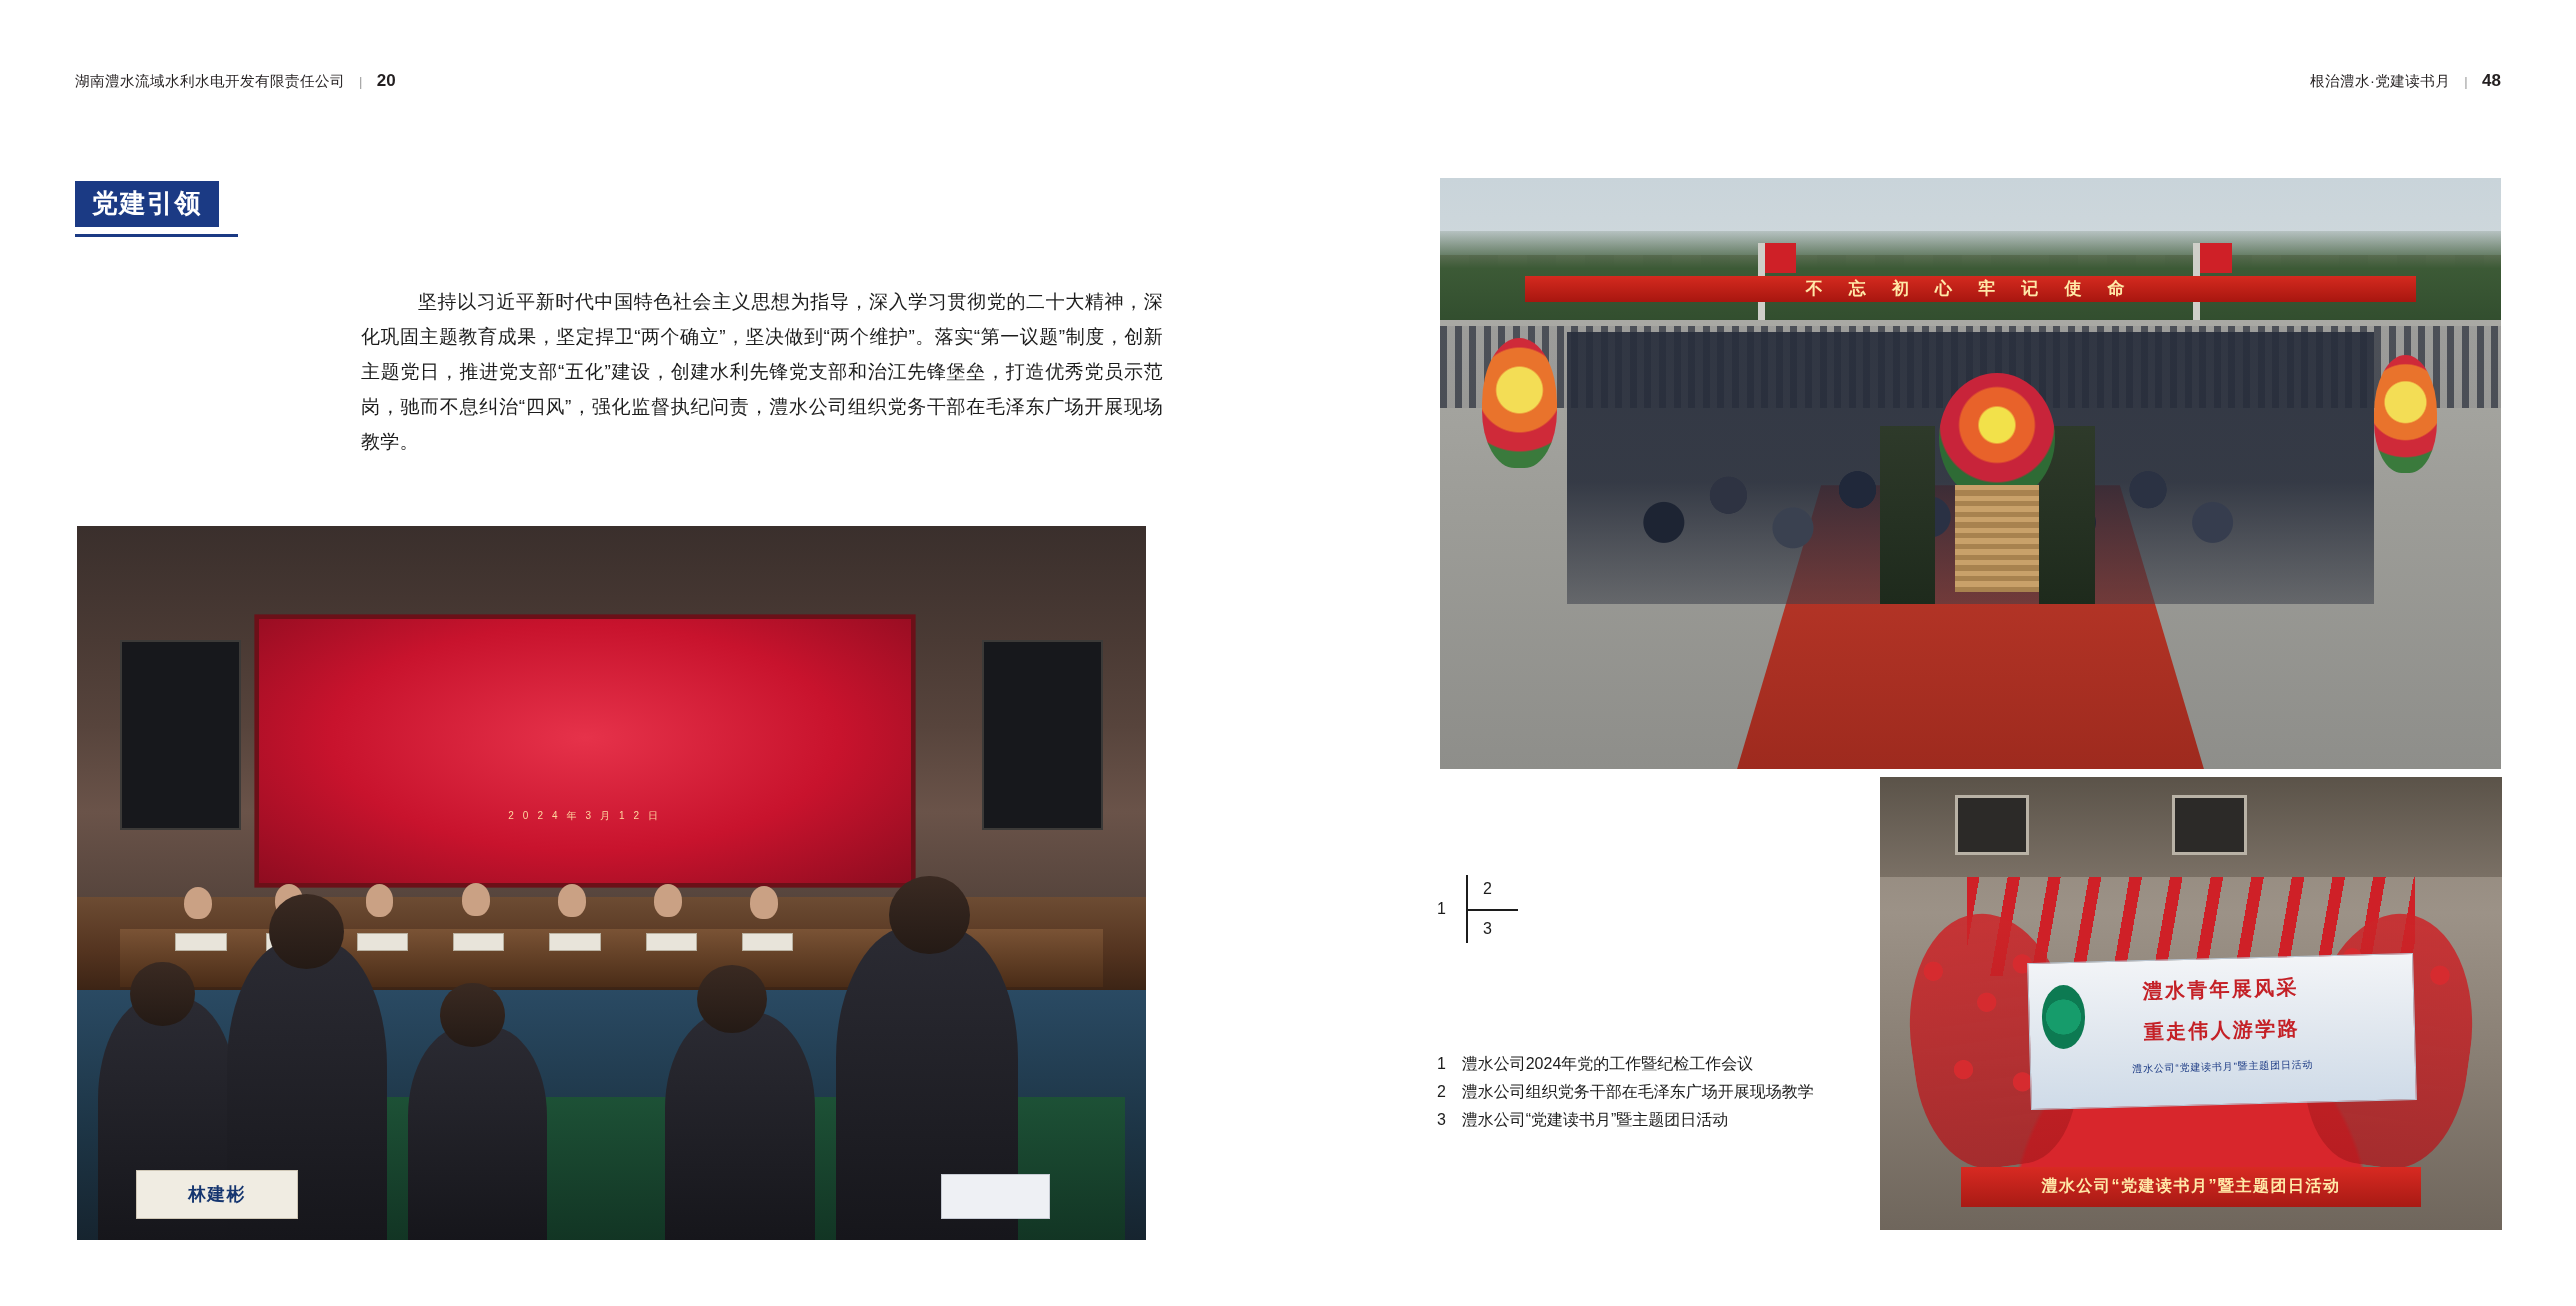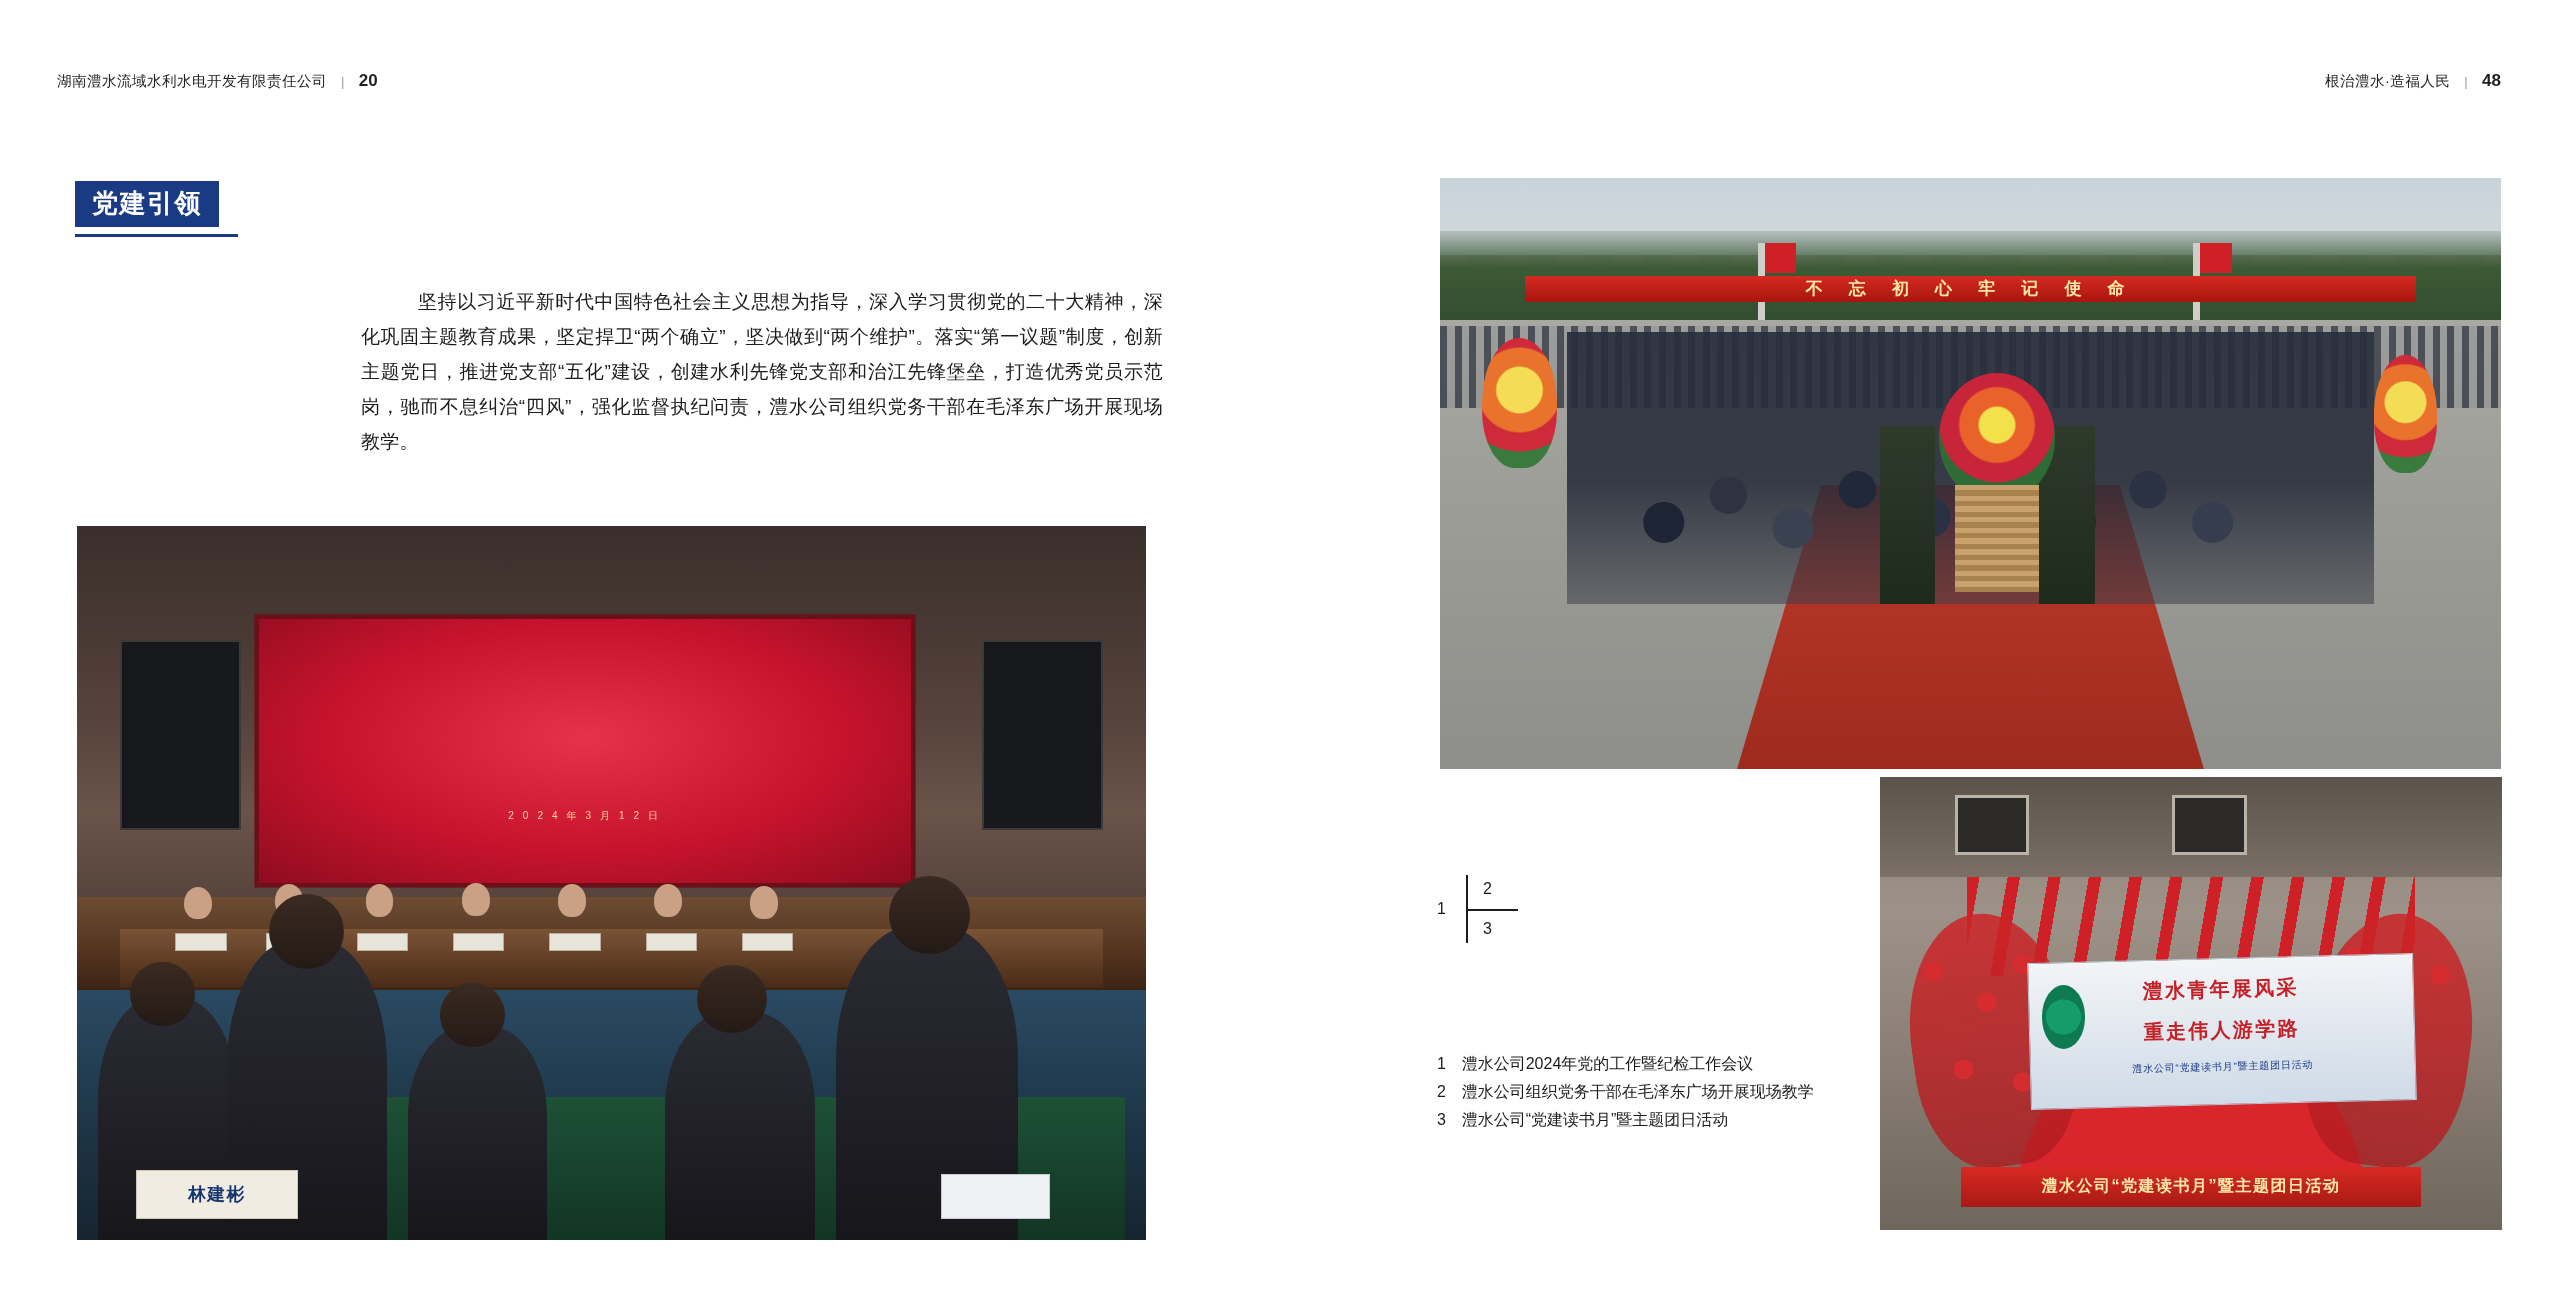--- a/index.html
+++ b/index.html
@@ -21,21 +21,21 @@
     position: absolute;
     top: 71px;
     display: flex;
     align-items: center;
     gap: 14px;
     font-size: 14.6px;
     letter-spacing: 0.4px;
     color: #231f20;
     white-space: nowrap;
   }
-  .runhead-left { left: 57px; justify-content: center; }
+  .runhead-left { left: 75px; justify-content: center; }
   .runhead-right { right: 75px; }
   .runhead .sep {
     color: #9b9b9b;
     font-size: 13px;
   }
   .runhead .pageno {
     font-weight: bold;
     font-size: 17px;
     letter-spacing: 0;
   }
@@ -364,21 +364,21 @@
 </head>
 <body>
 
 <div class="runhead runhead-left">
   <span>湖南澧水流域水利水电开发有限责任公司</span>
   <span class="sep">|</span>
   <span class="pageno">20</span>
 </div>
 
 <div class="runhead runhead-right">
-  <span>根治澧水·造福人民</span>
+  <span>根治澧水·党建读书月</span>
   <span class="sep">|</span>
   <span class="pageno">48</span>
 </div>
 
 <div class="section-title">党建引领</div>
 <div class="section-title-underline"></div>
 
 <div class="body-copy">坚持以习近平新时代中国特色社会主义思想为指导，深入学习贯彻党的二十大精神，深化巩固主题教育成果，坚定捍卫“两个确立”，坚决做到“两个维护”。落实“第一议题”制度，创新主题党日，推进党支部“五化”建设，创建水利先锋党支部和治江先锋堡垒，打造优秀党员示范岗，驰而不息纠治“四风”，强化监督执纪问责，澧水公司组织党务干部在毛泽东广场开展现场教学。</div>
 
 <div class="photo" id="photo-1">

